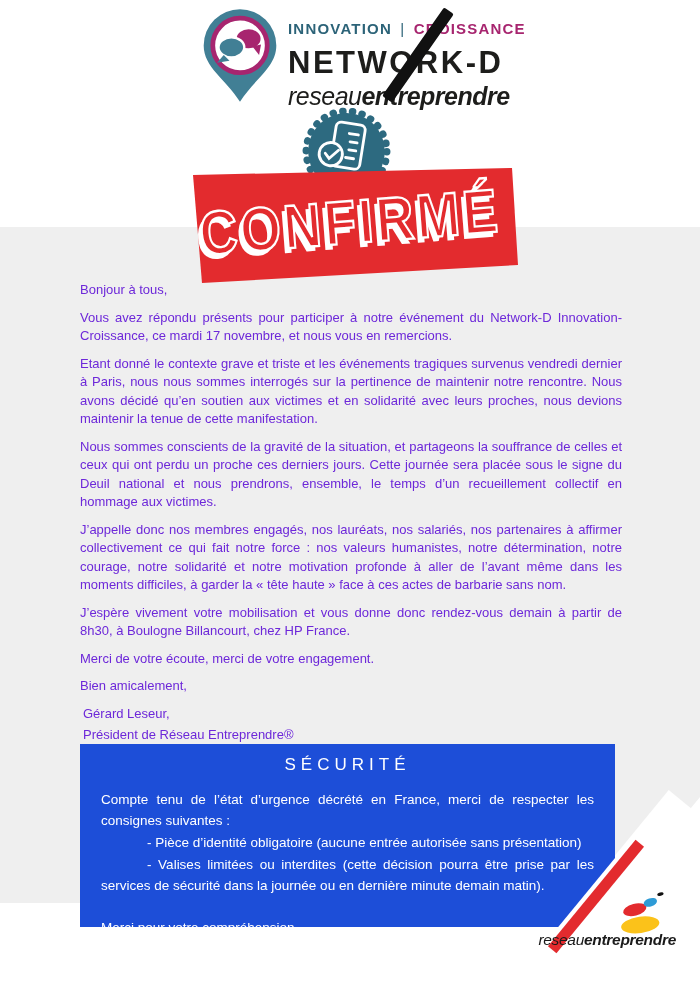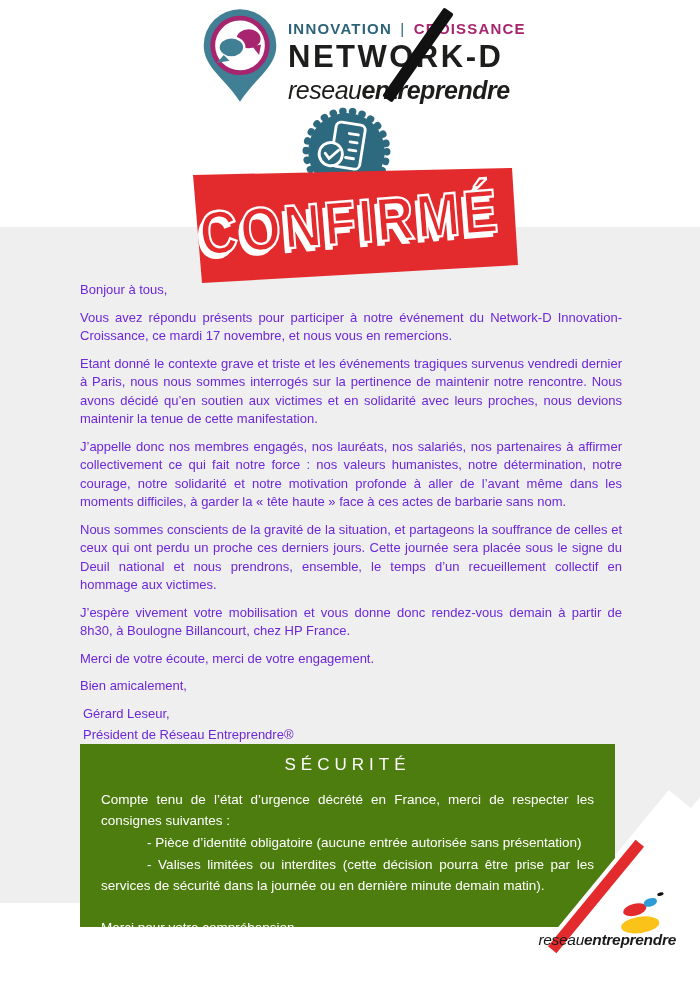--- a/index.html
+++ b/index.html
@@ -21,21 +21,21 @@
     transform:rotate(-50.6deg);z-index:2;
   }
 
   
   .pin-logo{position:absolute;left:197px;top:6px;width:86px;height:98px;z-index:4;}
   .brand-block{position:absolute;left:288px;top:20px;width:230px;z-index:4;}
   .tagline{font-size:15px;font-weight:bold;letter-spacing:1.2px;white-space:nowrap;}
   .tagline .t-left{color:#2c6378;}
   .tagline .t-sep{color:#2c6378;font-weight:normal;padding:0 3px;}
   .tagline .t-right{color:#a7256f;}
-  .brand-name{font-size:31px;font-weight:800;letter-spacing:2.5px;color:#1d1d1b;margin-top:2px;white-space:nowrap;}
+  .brand-name{font-size:31px;font-weight:800;letter-spacing:2.5px;color:#1d1d1b;margin-top:8px;white-space:nowrap;}
   .brand-sub{font-size:25px;font-style:italic;color:#1d1d1b;margin-top:1px;letter-spacing:-0.5px;white-space:nowrap;}
   .brand-sub .bold{font-weight:bold;}
   .cancel-slash{
     position:absolute;left:412px;top:1px;width:12px;height:108px;background:#111;
     transform:rotate(35deg);z-index:5;border-radius:2px;
   }
 
   
   .badge-seal{position:absolute;left:298px;top:103px;width:97px;height:97px;z-index:1;}
 
@@ -56,21 +56,21 @@
   
   .letter{
     position:absolute;left:80px;top:281px;width:542px;z-index:4;
     color:#6d28d9;font-size:13px;line-height:18.5px;text-align:justify;
   }
   .letter p{margin:0 0 9px 0;}
   .letter .sig{margin:3px;}
 
   
   .security-box{
-    position:absolute;left:80px;top:744px;width:535px;height:183px;background:#4d7c0f;z-index:3;
+    position:absolute;left:80px;top:744px;width:535px;height:183px;background:#1d4ed8;z-index:3;
     clip-path:polygon(0 0,535px 0,535px 114px,465px 199px,0 199px);
     color:#ffffff;box-sizing:border-box;padding:11px 20px 0 20px;
   }
   .security-title{
     text-align:center;font-size:17px;letter-spacing:5px;font-weight:normal;margin:0 0 14px 0;
   }
   .security-body{font-size:13.5px;line-height:21px;text-align:justify;}
   .security-body p{margin:1px;}
   .security-item{text-indent:46px;}
   .security-outro{margin-top:21px !important;}
@@ -128,22 +128,22 @@
 
   <div class="stamp-wrap">
     <div class="stamp-red"></div>
   </div>
   <div class="stamp-text">CONFIRMÉ</div>
 
   <div class="letter">
     <p>Bonjour à tous,</p>
     <p>Vous avez répondu présents pour participer à notre événement du Network-D Innovation-Croissance, ce mardi 17 novembre, et nous vous en remercions.</p>
     <p>Etant donné le contexte grave et triste et les événements tragiques survenus vendredi dernier à Paris, nous nous sommes interrogés sur la pertinence de maintenir notre rencontre. Nous avons décidé qu’en soutien aux victimes et en solidarité avec leurs proches, nous devions maintenir la tenue de cette manifestation.</p>
+    <p>Nous sommes conscients de la gravité de la situation, et partageons la souffrance de celles et ceux qui ont perdu un proche ces derniers jours. Cette journée sera placée sous le signe du Deuil national et nous prendrons, ensemble, le temps d’un recueillement collectif en hommage aux victimes.</p>
     <p>J’appelle donc nos membres engagés, nos lauréats, nos salariés, nos partenaires à affirmer collectivement ce qui fait notre force : nos valeurs humanistes, notre détermination, notre courage, notre solidarité et notre motivation profonde à aller de l’avant même dans les moments difficiles, à garder la « tête haute » face à ces actes de barbarie sans nom.</p>
-    <p>Nous sommes conscients de la gravité de la situation, et partageons la souffrance de celles et ceux qui ont perdu un proche ces derniers jours. Cette journée sera placée sous le signe du Deuil national et nous prendrons, ensemble, le temps d’un recueillement collectif en hommage aux victimes.</p>
     <p>J’espère vivement votre mobilisation et vous donne donc rendez-vous demain à partir de 8h30, à Boulogne Billancourt, chez HP France.</p>
     <p>Merci de votre écoute, merci de votre engagement.</p>
     <p>Bien amicalement,</p>
     <p class="sig">Gérard Leseur,</p>
     <p class="sig">Président de Réseau Entreprendre®</p>
   </div>
 
   <div class="security-box">
     <h2 class="security-title">SÉCURITÉ</h2>
     <div class="security-body">

